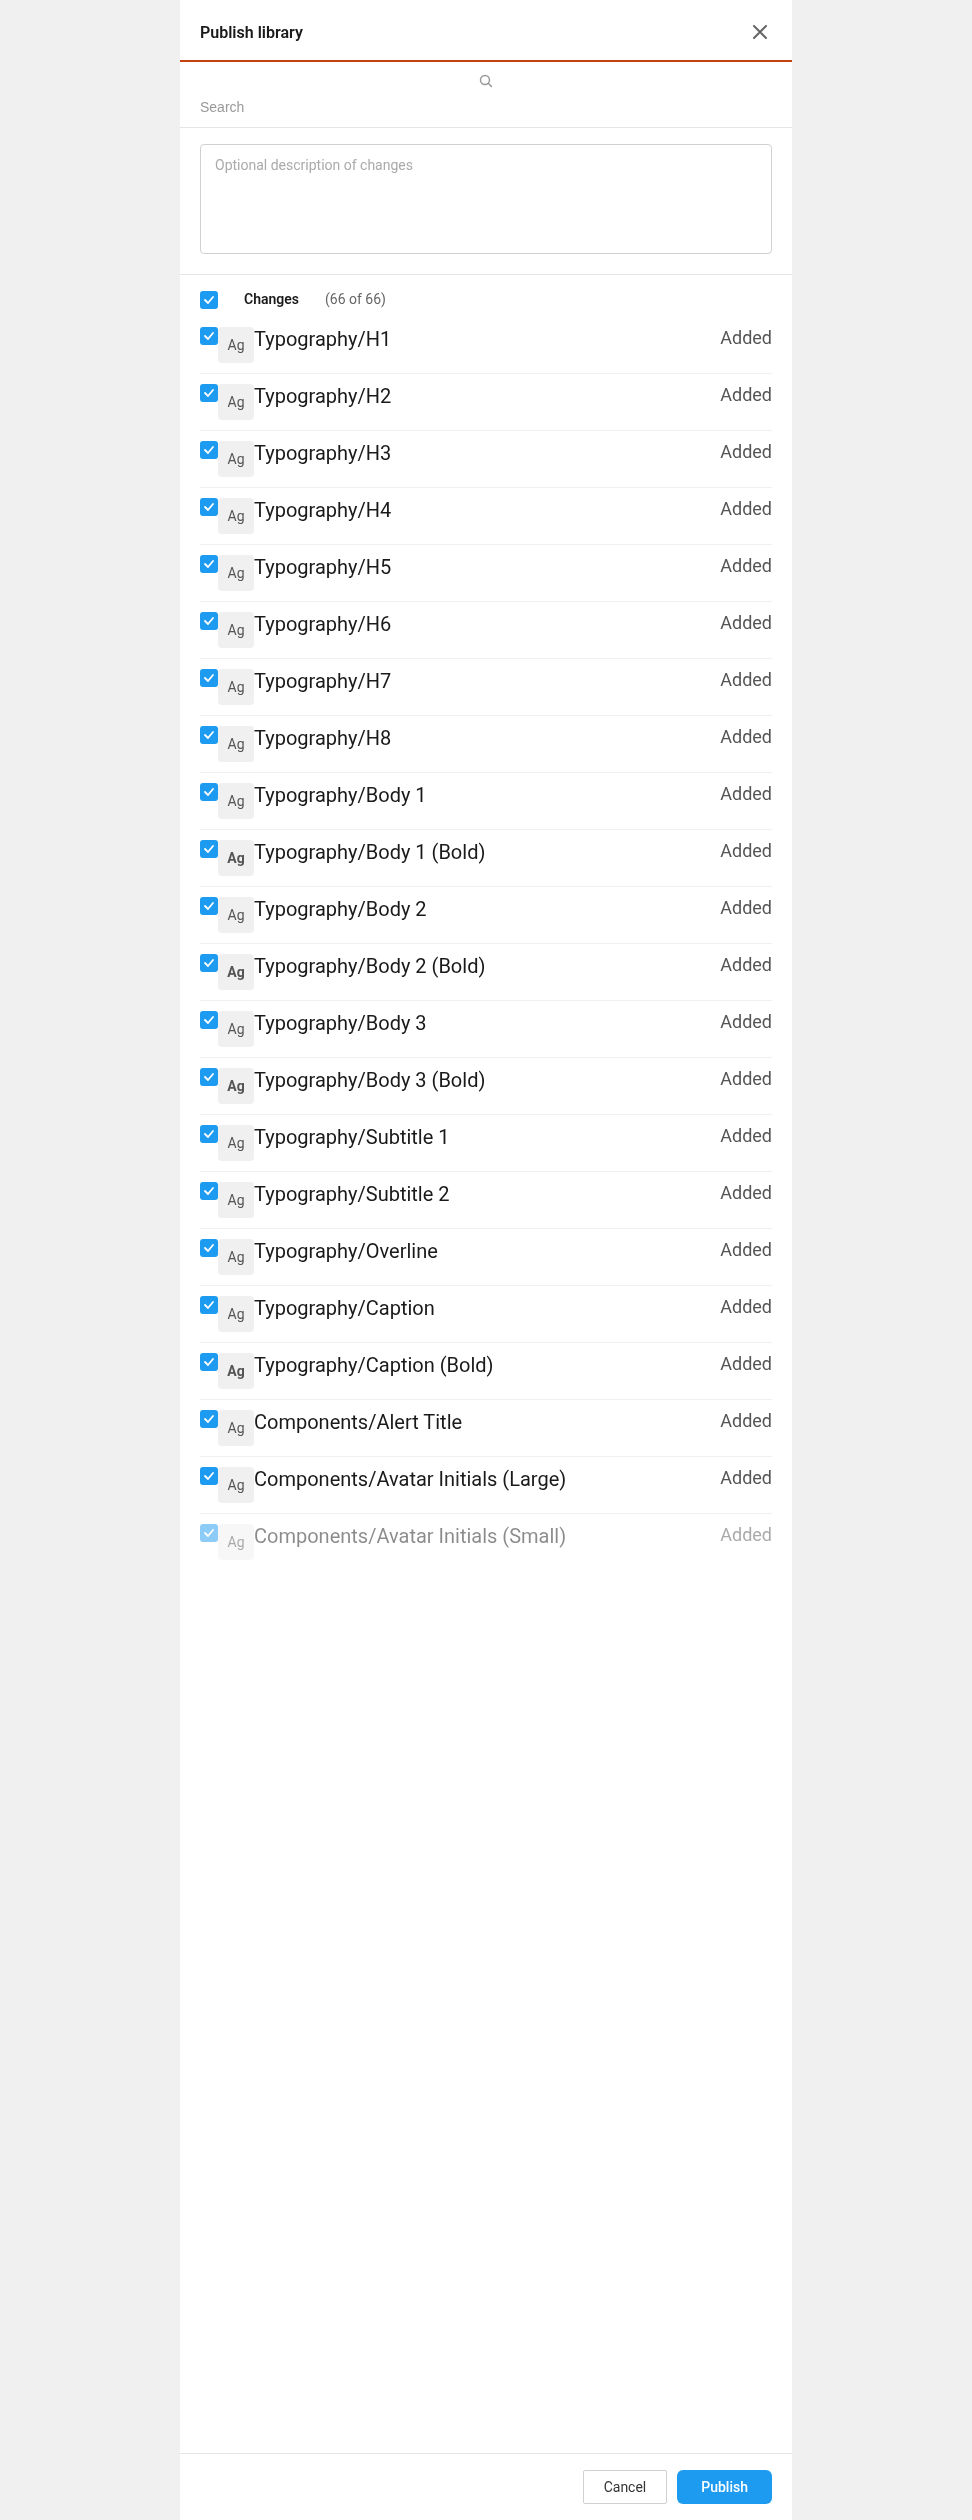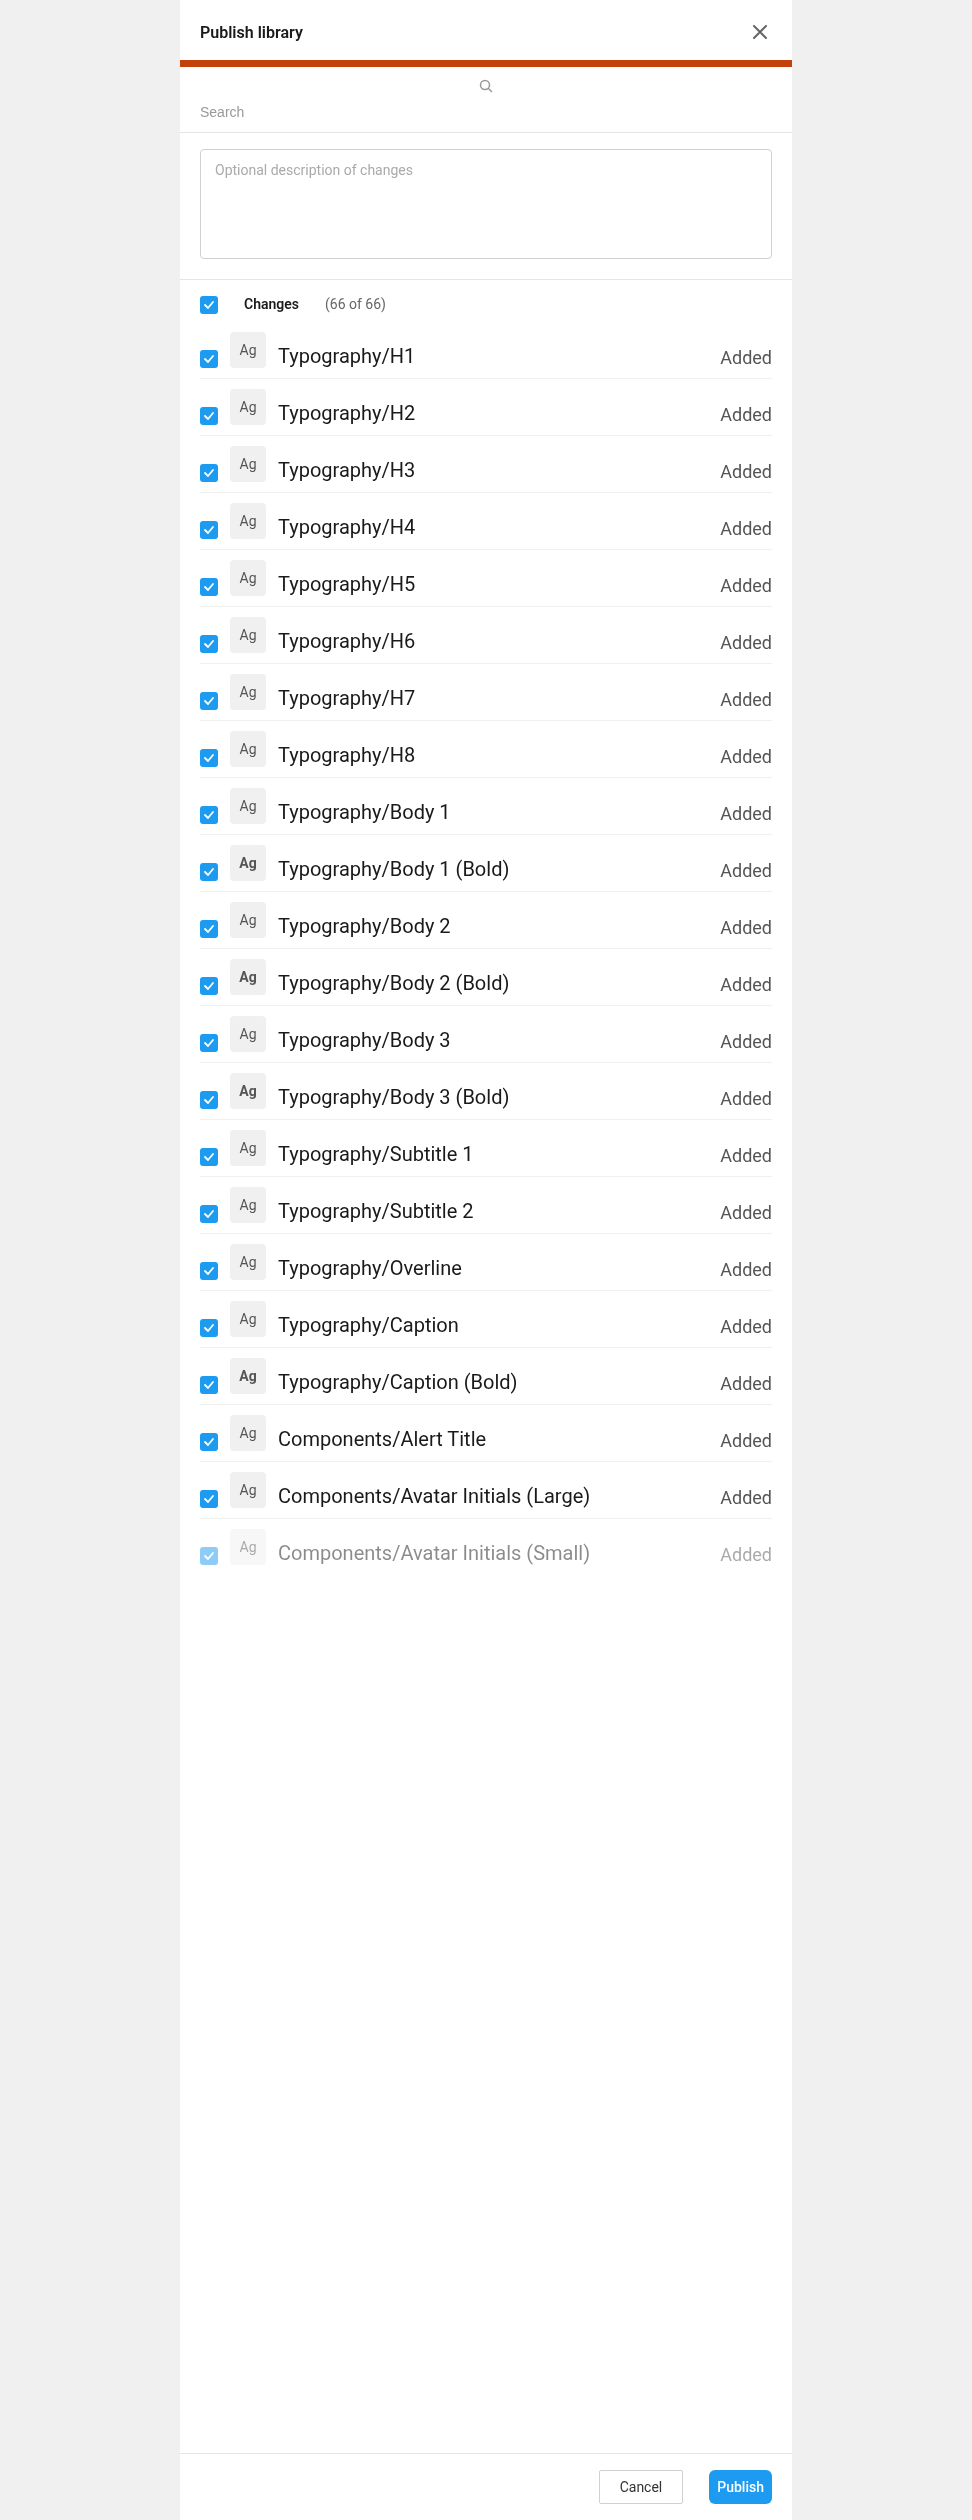--- a/index.html
+++ b/index.html
@@ -24,21 +24,21 @@
       position: relative;
       display: flex;
       flex-direction: column;
     }
 
     .modal-header {
       display: flex;
       align-items: center;
       justify-content: space-between;
       padding: 20px 20px 16px 20px;
-      border-bottom: 7px solid #c2410c;
+      border-bottom: 2px solid #c2410c;
     }
 
     .modal-title {
       font-size: 16px;
       font-weight: 600;
       color: #1a1a1a;
     }
 
     .close-btn {
       width: 24px;
@@ -126,24 +126,23 @@
     }
 
     .changes-count {
       font-size: 14px;
       color: #666;
       font-weight: 400;
     }
 
     .change-item {
       display: flex;
-      align-items: flex-end;
+      align-items: flex-start;
       padding: 10px 0;
       border-bottom: 1px solid #f0f0f0;
-      gap: 12px;
     }
 
     .change-item:last-child {
       border-bottom: none;
     }
 
     .checkbox {
       width: 18px;
       height: 18px;
       background: #1d9bf0;
@@ -205,30 +204,29 @@
       border: 1px solid #d0d0d0;
       border-radius: 2px;
       background: white;
       font-size: 14px;
       color: #333;
       cursor: pointer;
       font-family: inherit;
     }
 
     .btn-publish {
-      padding: 8px 8px;
+      padding: 8px 24px;
       border: none;
       border-radius: 6px;
       background: #1d9bf0;
       font-size: 14px;
       color: white;
       cursor: pointer;
       font-weight: 500;
       font-family: inherit;
-      margin-left: 16px;
     }
 
     .item-cut {
       position: relative;
       overflow: hidden;
     }
   </style>
 </head>
 <body>
 

